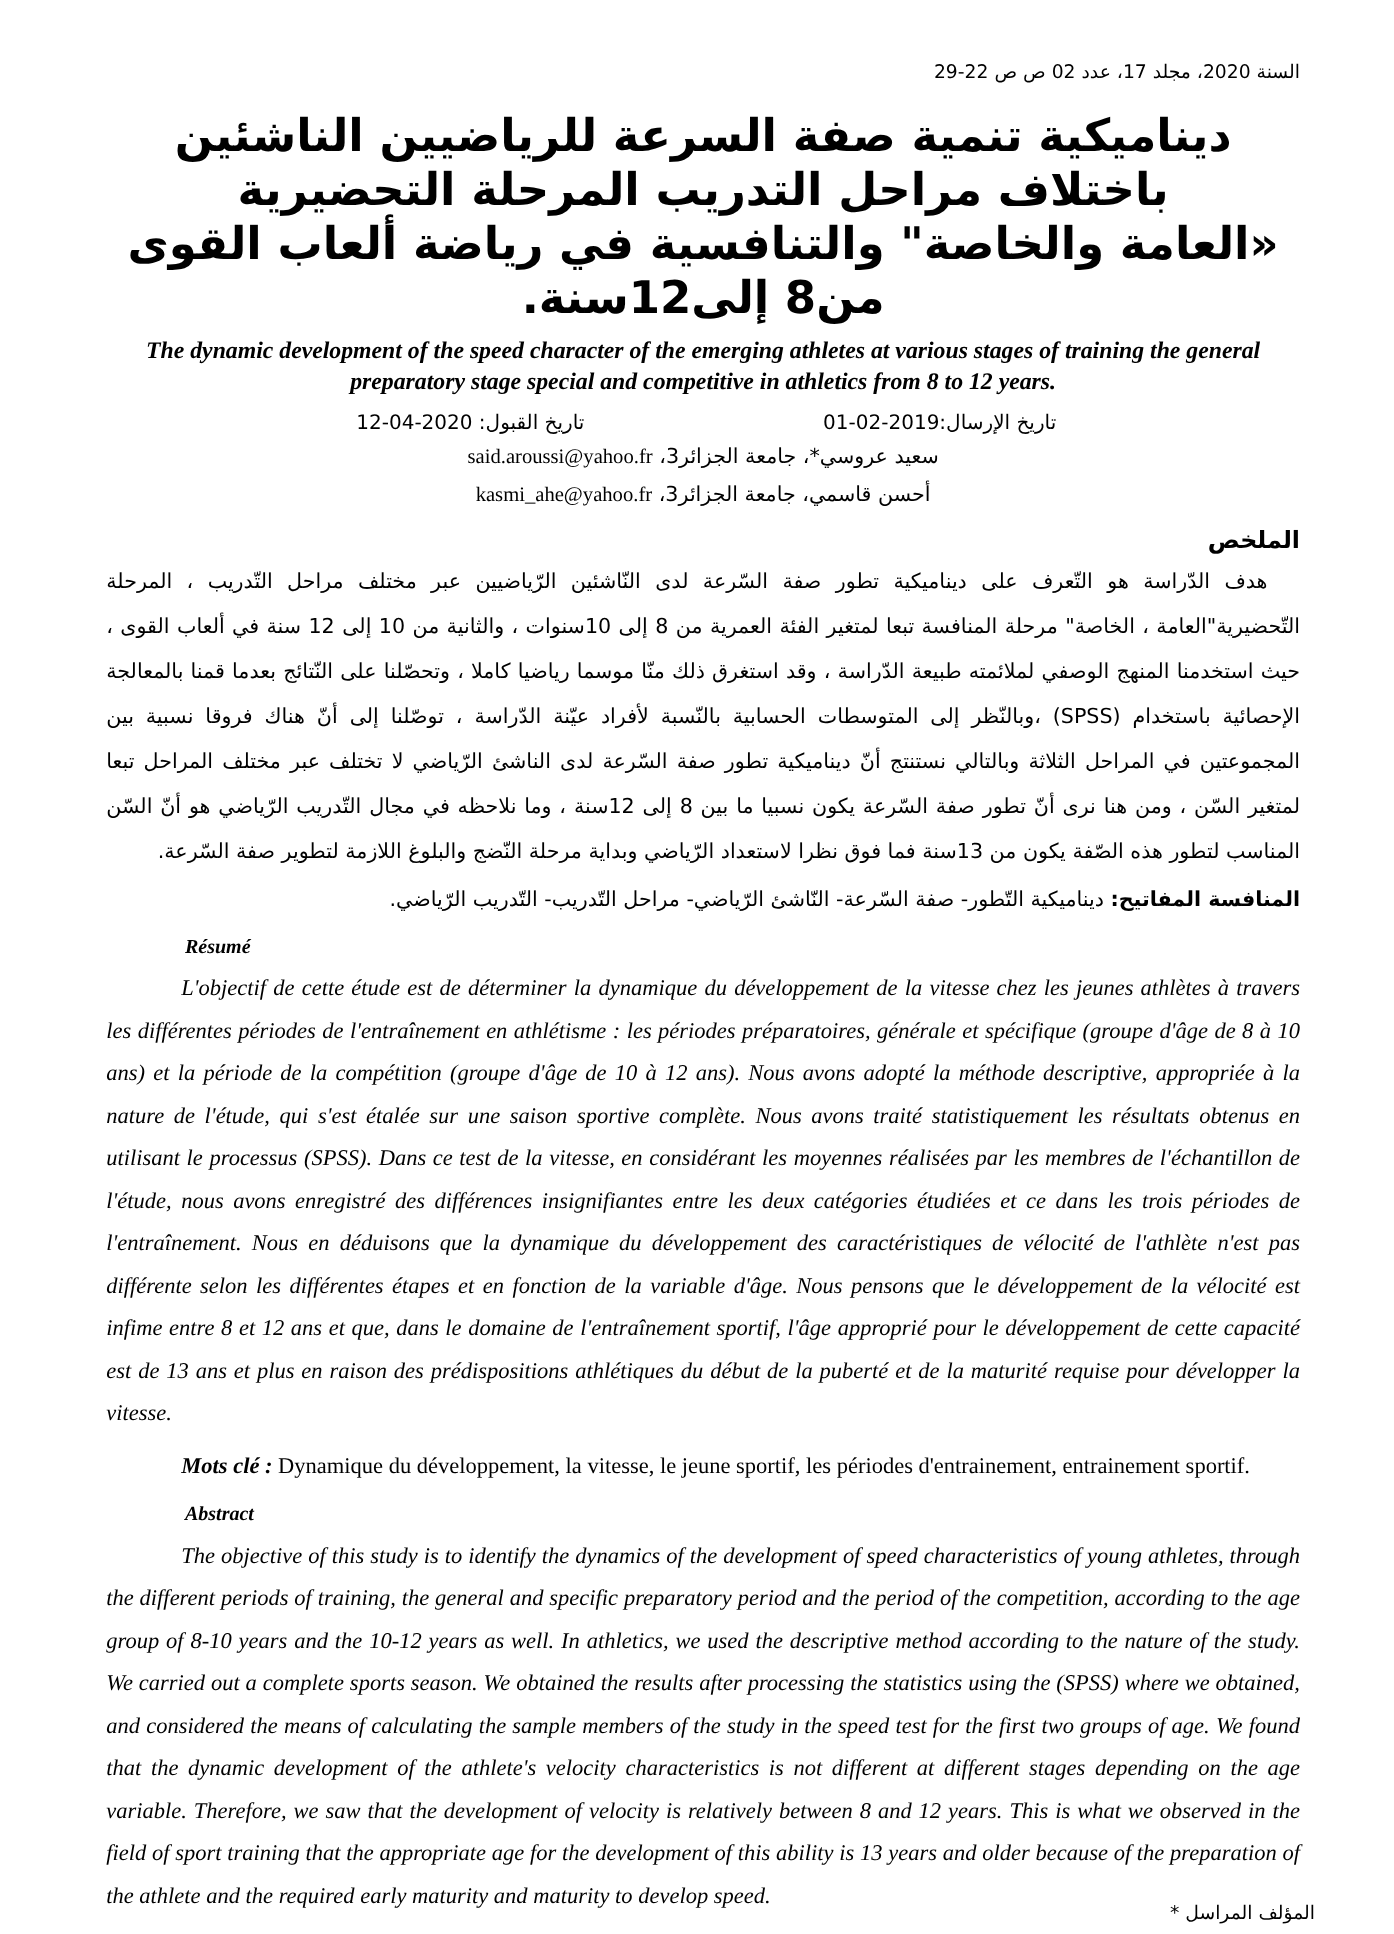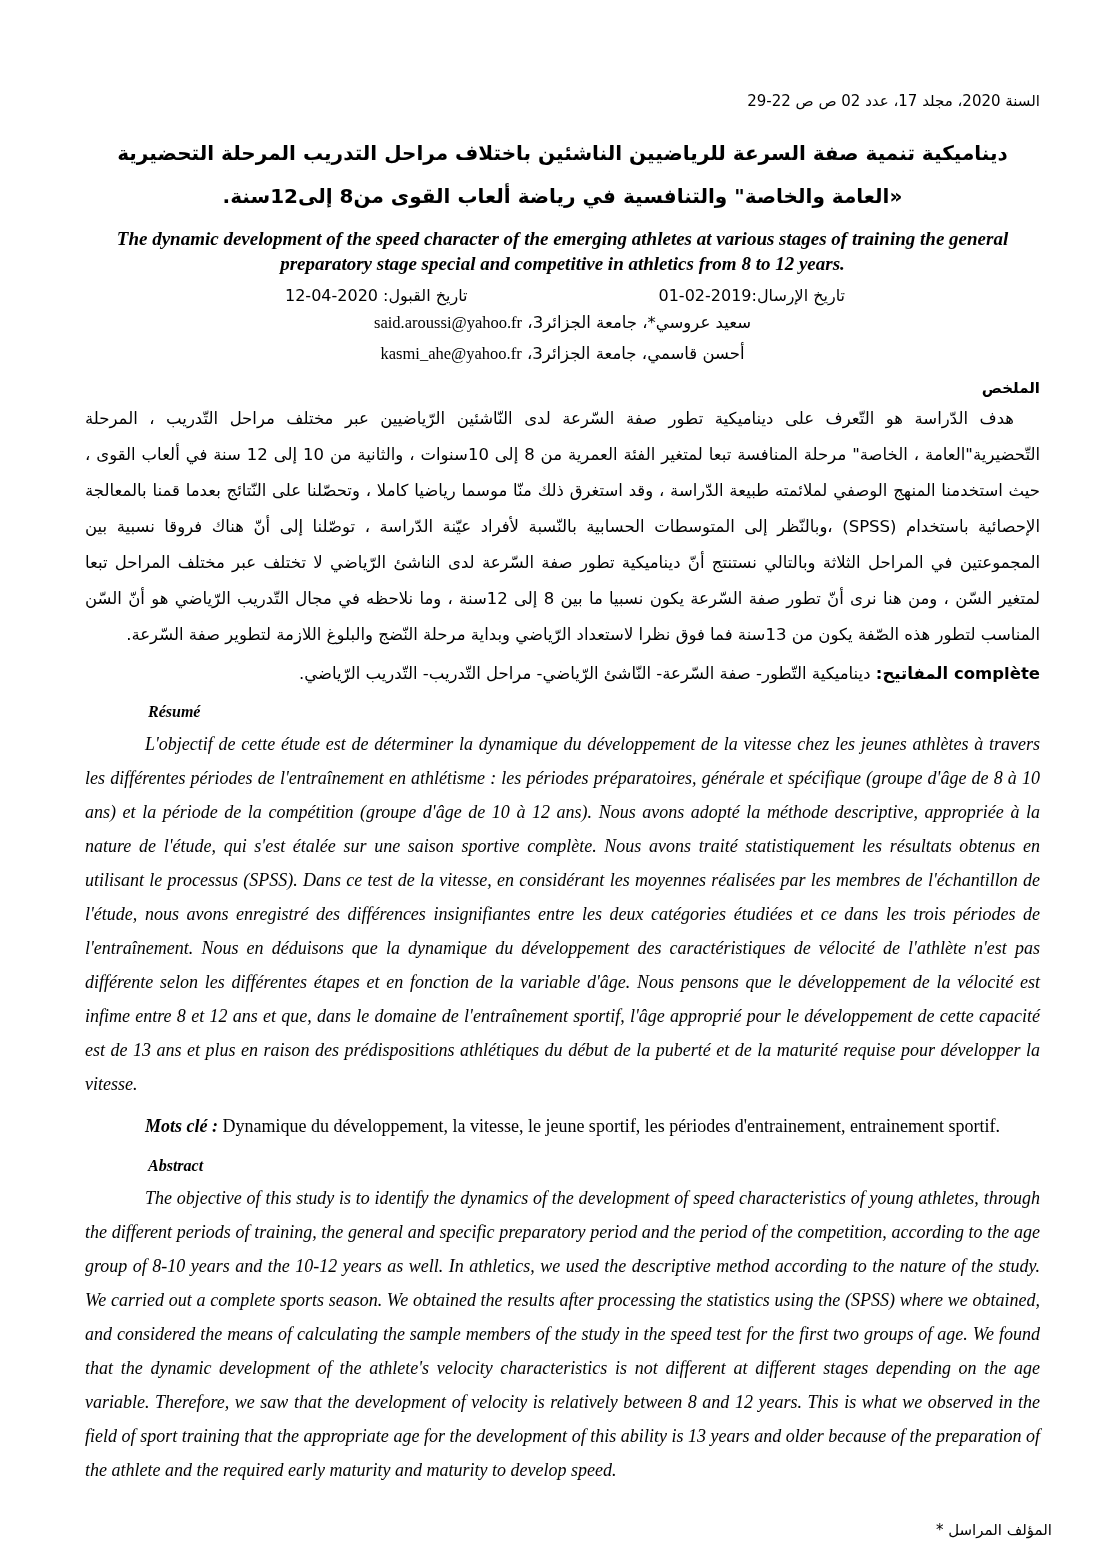--- a/index.html
+++ b/index.html
@@ -2,31 +2,31 @@
 <html lang="ar"><head>
 <meta charset="utf-8">
 <style>
   * { margin:0; padding:0; box-sizing:border-box; }
   html,body { background:#ffffff; }
   body {
     width:1115px; height:1547px;
     font-family:"Liberation Serif", serif;
     color:#000; position:relative; overflow:hidden;
   }
-  .page { position:absolute; inset:0; padding:92px 75px 0 85px; }
+  .page { position:absolute; inset:0; padding:48px 75px 0 85px; }
 
   .issue-line {
     text-align:right; font-size:15px; direction:rtl;
     font-family:"DejaVu Sans", sans-serif;
   }
 
   .title-ar {
     margin-top:22px; text-align:center; direction:rtl;
     font-family:"DejaVu Sans", sans-serif;
-    font-weight:bold; font-size:20px; line-height:43px;
+    font-weight:bold; font-size:36px; line-height:43px;
   }
   .title-en {
     margin-top:8px; text-align:center;
     font-style:italic; font-weight:bold;
     font-size:19px; line-height:25px;
   }
 
   .dates-row {
     margin-top:10px; margin-left:200px; width:560px;
     display:flex; justify-content:space-between;
@@ -38,21 +38,21 @@
   .authors { margin-top:2px; }
   .author-line {
     direction:rtl; text-align:center;
     font-size:16.5px; line-height:31px;
     font-family:"DejaVu Sans", sans-serif;
   }
   .author-line .email { font-family:"Liberation Serif", serif; }
 
   .abstract-ar-heading {
     margin-top:10px; text-align:right; direction:rtl;
-    font-weight:bold; font-size:15px;
+    font-weight:bold; font-size:19px;
     font-family:"DejaVu Sans", sans-serif;
   }
   .abstract-ar-text {
     margin-top:4px; direction:rtl; text-align:justify;
     font-size:16.5px; line-height:36px; text-indent:26px;
     font-family:"DejaVu Sans", sans-serif;
   }
   .keywords-ar {
     margin-top:6px; direction:rtl; text-align:right;
     font-size:16.5px; line-height:30px;
@@ -107,21 +107,21 @@
     <div class="author-line">
       <span>أحسن قاسمي، جامعة الجزائر3، </span><span class="email">kasmi_ahe@yahoo.fr</span>
     </div>
   </div>
 
   <div class="abstract-ar-heading">الملخص</div>
 
   <p class="abstract-ar-text">هدف الدّراسة هو التّعرف على ديناميكية تطور صفة السّرعة لدى النّاشئين الرّياضيين عبر مختلف مراحل التّدريب ، المرحلة التّحضيرية"العامة ، الخاصة" مرحلة المنافسة تبعا لمتغير الفئة العمرية من 8 إلى 10سنوات ، والثانية من 10 إلى 12 سنة في ألعاب القوى ، حيث استخدمنا المنهج الوصفي لملائمته طبيعة الدّراسة ، وقد استغرق ذلك منّا موسما رياضيا كاملا ، وتحصّلنا على النّتائج بعدما قمنا بالمعالجة الإحصائية باستخدام (SPSS) ،وبالنّظر إلى المتوسطات الحسابية بالنّسبة لأفراد عيّنة الدّراسة ، توصّلنا إلى أنّ هناك فروقا نسبية بين المجموعتين في المراحل الثلاثة وبالتالي نستنتج أنّ ديناميكية تطور صفة السّرعة لدى الناشئ الرّياضي لا تختلف عبر مختلف المراحل تبعا لمتغير السّن ، ومن هنا نرى أنّ تطور صفة السّرعة يكون نسبيا ما بين 8 إلى 12سنة ، وما نلاحظه في مجال التّدريب الرّياضي هو أنّ السّن المناسب لتطور هذه الصّفة يكون من 13سنة فما فوق نظرا لاستعداد الرّياضي وبداية مرحلة النّضج والبلوغ اللازمة لتطوير صفة السّرعة.</p>
 
   <p class="keywords-ar">
-    <span class="kw-label">complète المفاتيح:</span><span> ديناميكية التّطور- صفة السّرعة- النّاشئ الرّياضي- مراحل التّدريب- التّدريب الرّياضي.</span>
+    <span class="kw-label">المنافسة المفاتيح:</span><span> ديناميكية التّطور- صفة السّرعة- النّاشئ الرّياضي- مراحل التّدريب- التّدريب الرّياضي.</span>
   </p>
 
   <div class="latin-heading">Résumé</div>
 
   <p class="latin-abstract">L'objectif de cette étude est de déterminer la dynamique du développement de la vitesse chez les jeunes athlètes à travers les différentes périodes de l'entraînement en athlétisme : les périodes préparatoires, générale et spécifique (groupe d'âge de 8 à 10 ans) et la période de la compétition (groupe d'âge de 10 à 12 ans).  Nous avons adopté la méthode descriptive, appropriée à la nature de l'étude, qui s'est étalée sur une saison sportive complète. Nous avons traité statistiquement les résultats obtenus en utilisant le processus (SPSS). Dans ce test de la vitesse, en considérant les moyennes réalisées par les membres de l'échantillon de l'étude, nous avons enregistré des différences insignifiantes entre les deux catégories étudiées et ce dans les trois périodes de l'entraînement. Nous en déduisons que la dynamique du développement des caractéristiques de vélocité de l'athlète n'est pas différente selon les différentes étapes et en fonction de la variable d'âge. Nous pensons que le développement de la vélocité est infime entre 8 et 12 ans et que, dans le domaine de l'entraînement sportif, l'âge approprié pour le développement de cette capacité est de 13 ans et plus en raison des prédispositions athlétiques du début de la puberté et de la maturité requise pour développer la vitesse.</p>
 
   <p class="latin-keywords">
     <span class="kw-label">Mots clé : </span><span>Dynamique du développement, la vitesse, le jeune sportif, les périodes d'entrainement, entrainement sportif.</span>
   </p>
 

